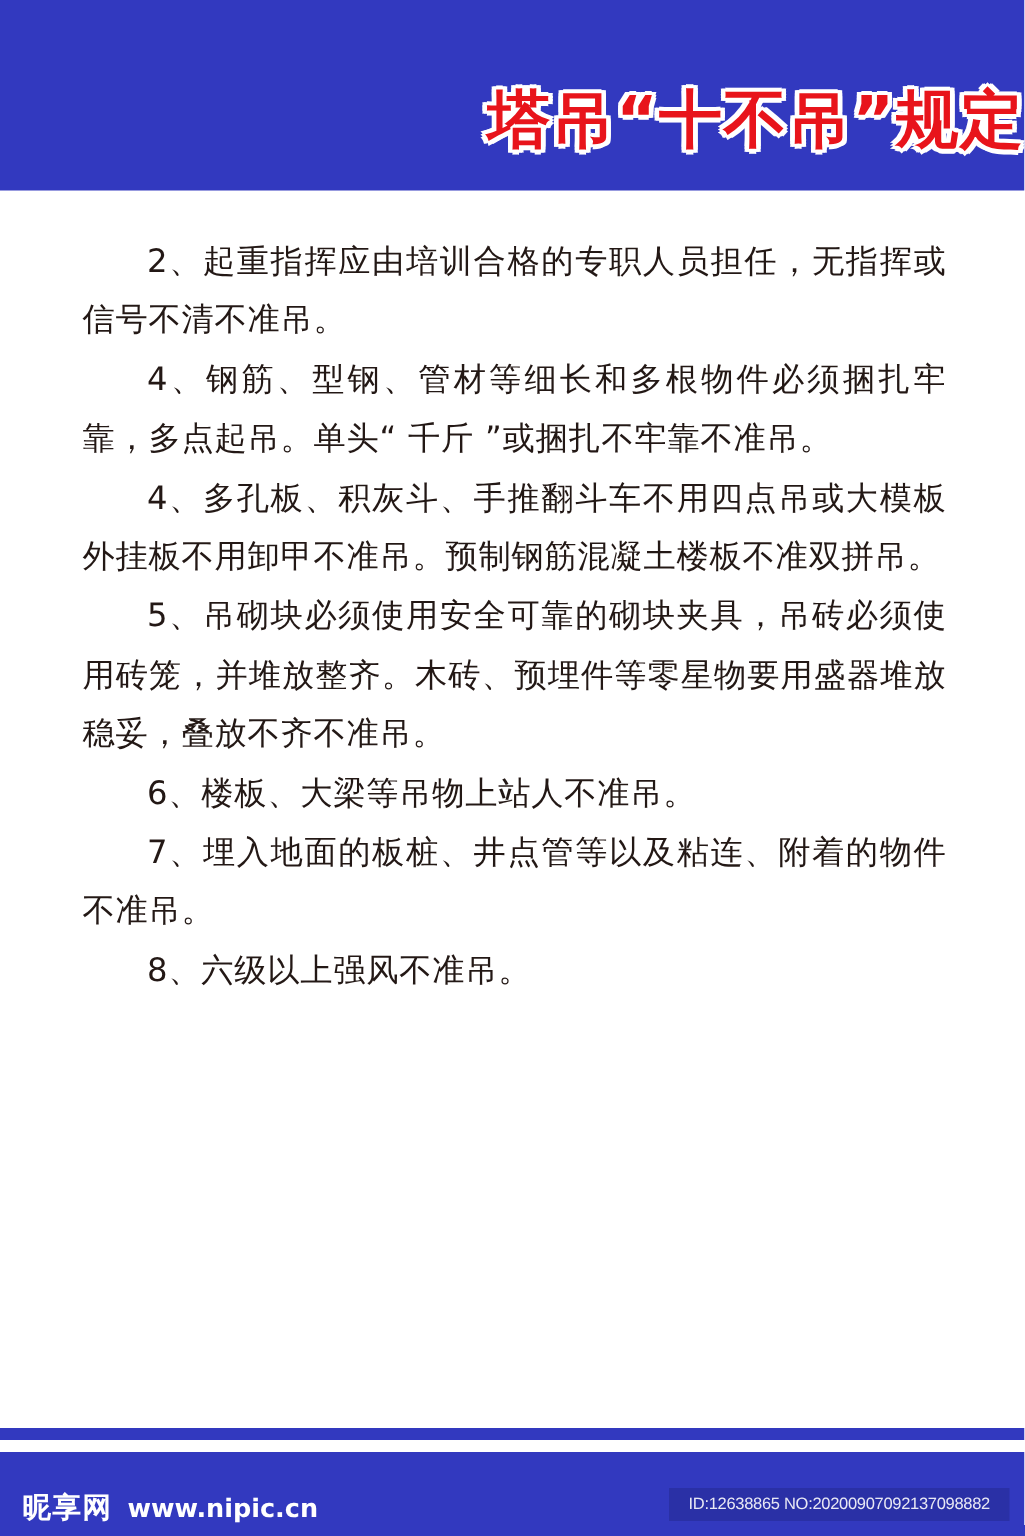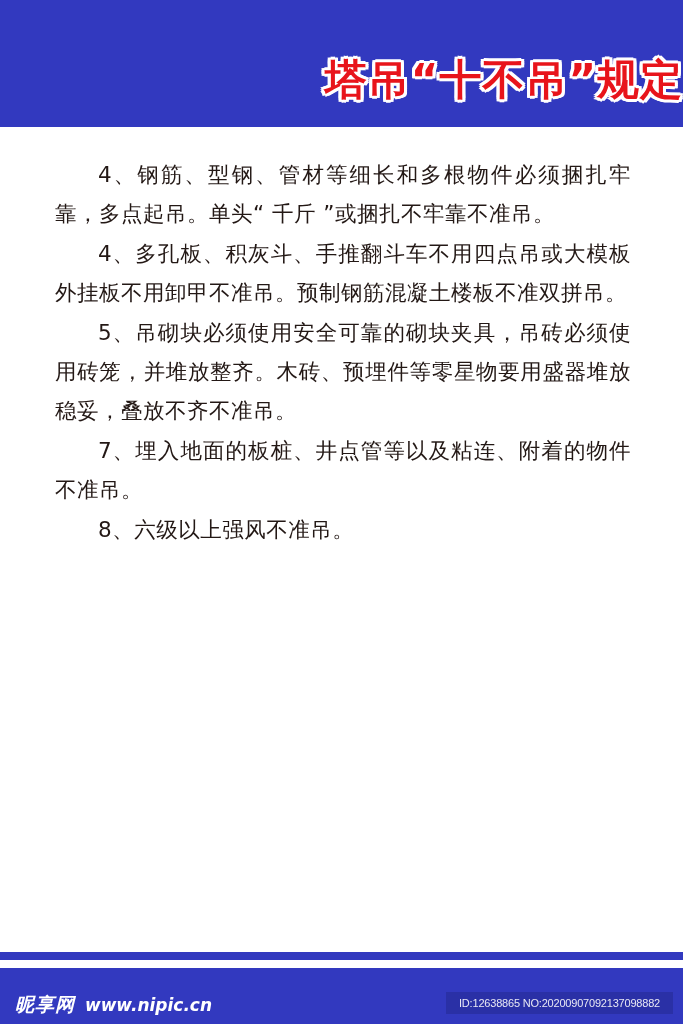--- a/index.html
+++ b/index.html
@@ -32,43 +32,45 @@
   .stripe-blue {
     position: absolute; left: 0; top: 952px; width: 683px; height: 8px;
     background: #3239bf;
   }
   .footer {
     position: absolute; left: 0; top: 968px; width: 683px; height: 56px;
     background: #3239bf;
   }
   .logo {
     position: absolute; left: 15px; top: 24px; color: #ffffff;
-    font-size: 17px; font-weight: bold; font-style: italic;
+    font-size: 17px; font-weight: bold; 
     white-space: nowrap;
   }
   .logo .cn { font-size: 19px; letter-spacing: 1px; margin-right: 4px; }
   .id-box {
     position: absolute; left: 446px; top: 24px; width: 227px; height: 22px;
     background: #2a30a6; color: #e8e8f4;
     font-family: "Liberation Sans", sans-serif; font-size: 11px;
     line-height: 22px; text-align: center; letter-spacing: -0.2px;
     white-space: nowrap;
   }
 </style>
 </head>
 <body>
 
 <div class="header">
   <div class="title">塔吊“十不吊”规定</div>
 </div>
 
 <div class="content">
+  <p class="rule">2、起重指挥应由培训合格的专职人员担任，无指挥或信号不清不准吊。</p>
   <p class="rule">4、钢筋、型钢、管材等细长和多根物件必须捆扎牢靠，多点起吊。单头“ 千斤 ”或捆扎不牢靠不准吊。</p>
   <p class="rule">4、多孔板、积灰斗、手推翻斗车不用四点吊或大模板外挂板不用卸甲不准吊。预制钢筋混凝土楼板不准双拼吊。</p>
   <p class="rule">5、吊砌块必须使用安全可靠的砌块夹具，吊砖必须使用砖笼，并堆放整齐。木砖、预埋件等零星物要用盛器堆放稳妥，叠放不齐不准吊。</p>
+  <p class="rule">6、楼板、大梁等吊物上站人不准吊。</p>
   <p class="rule">7、埋入地面的板桩、井点管等以及粘连、附着的物件不准吊。</p>
   <p class="rule">8、六级以上强风不准吊。</p>
 </div>
 
 <div class="stripe-blue"></div>
 
 <div class="footer">
   <div class="logo">
     <span class="cn">昵享网</span>
     <span>www.nipic.cn</span>

